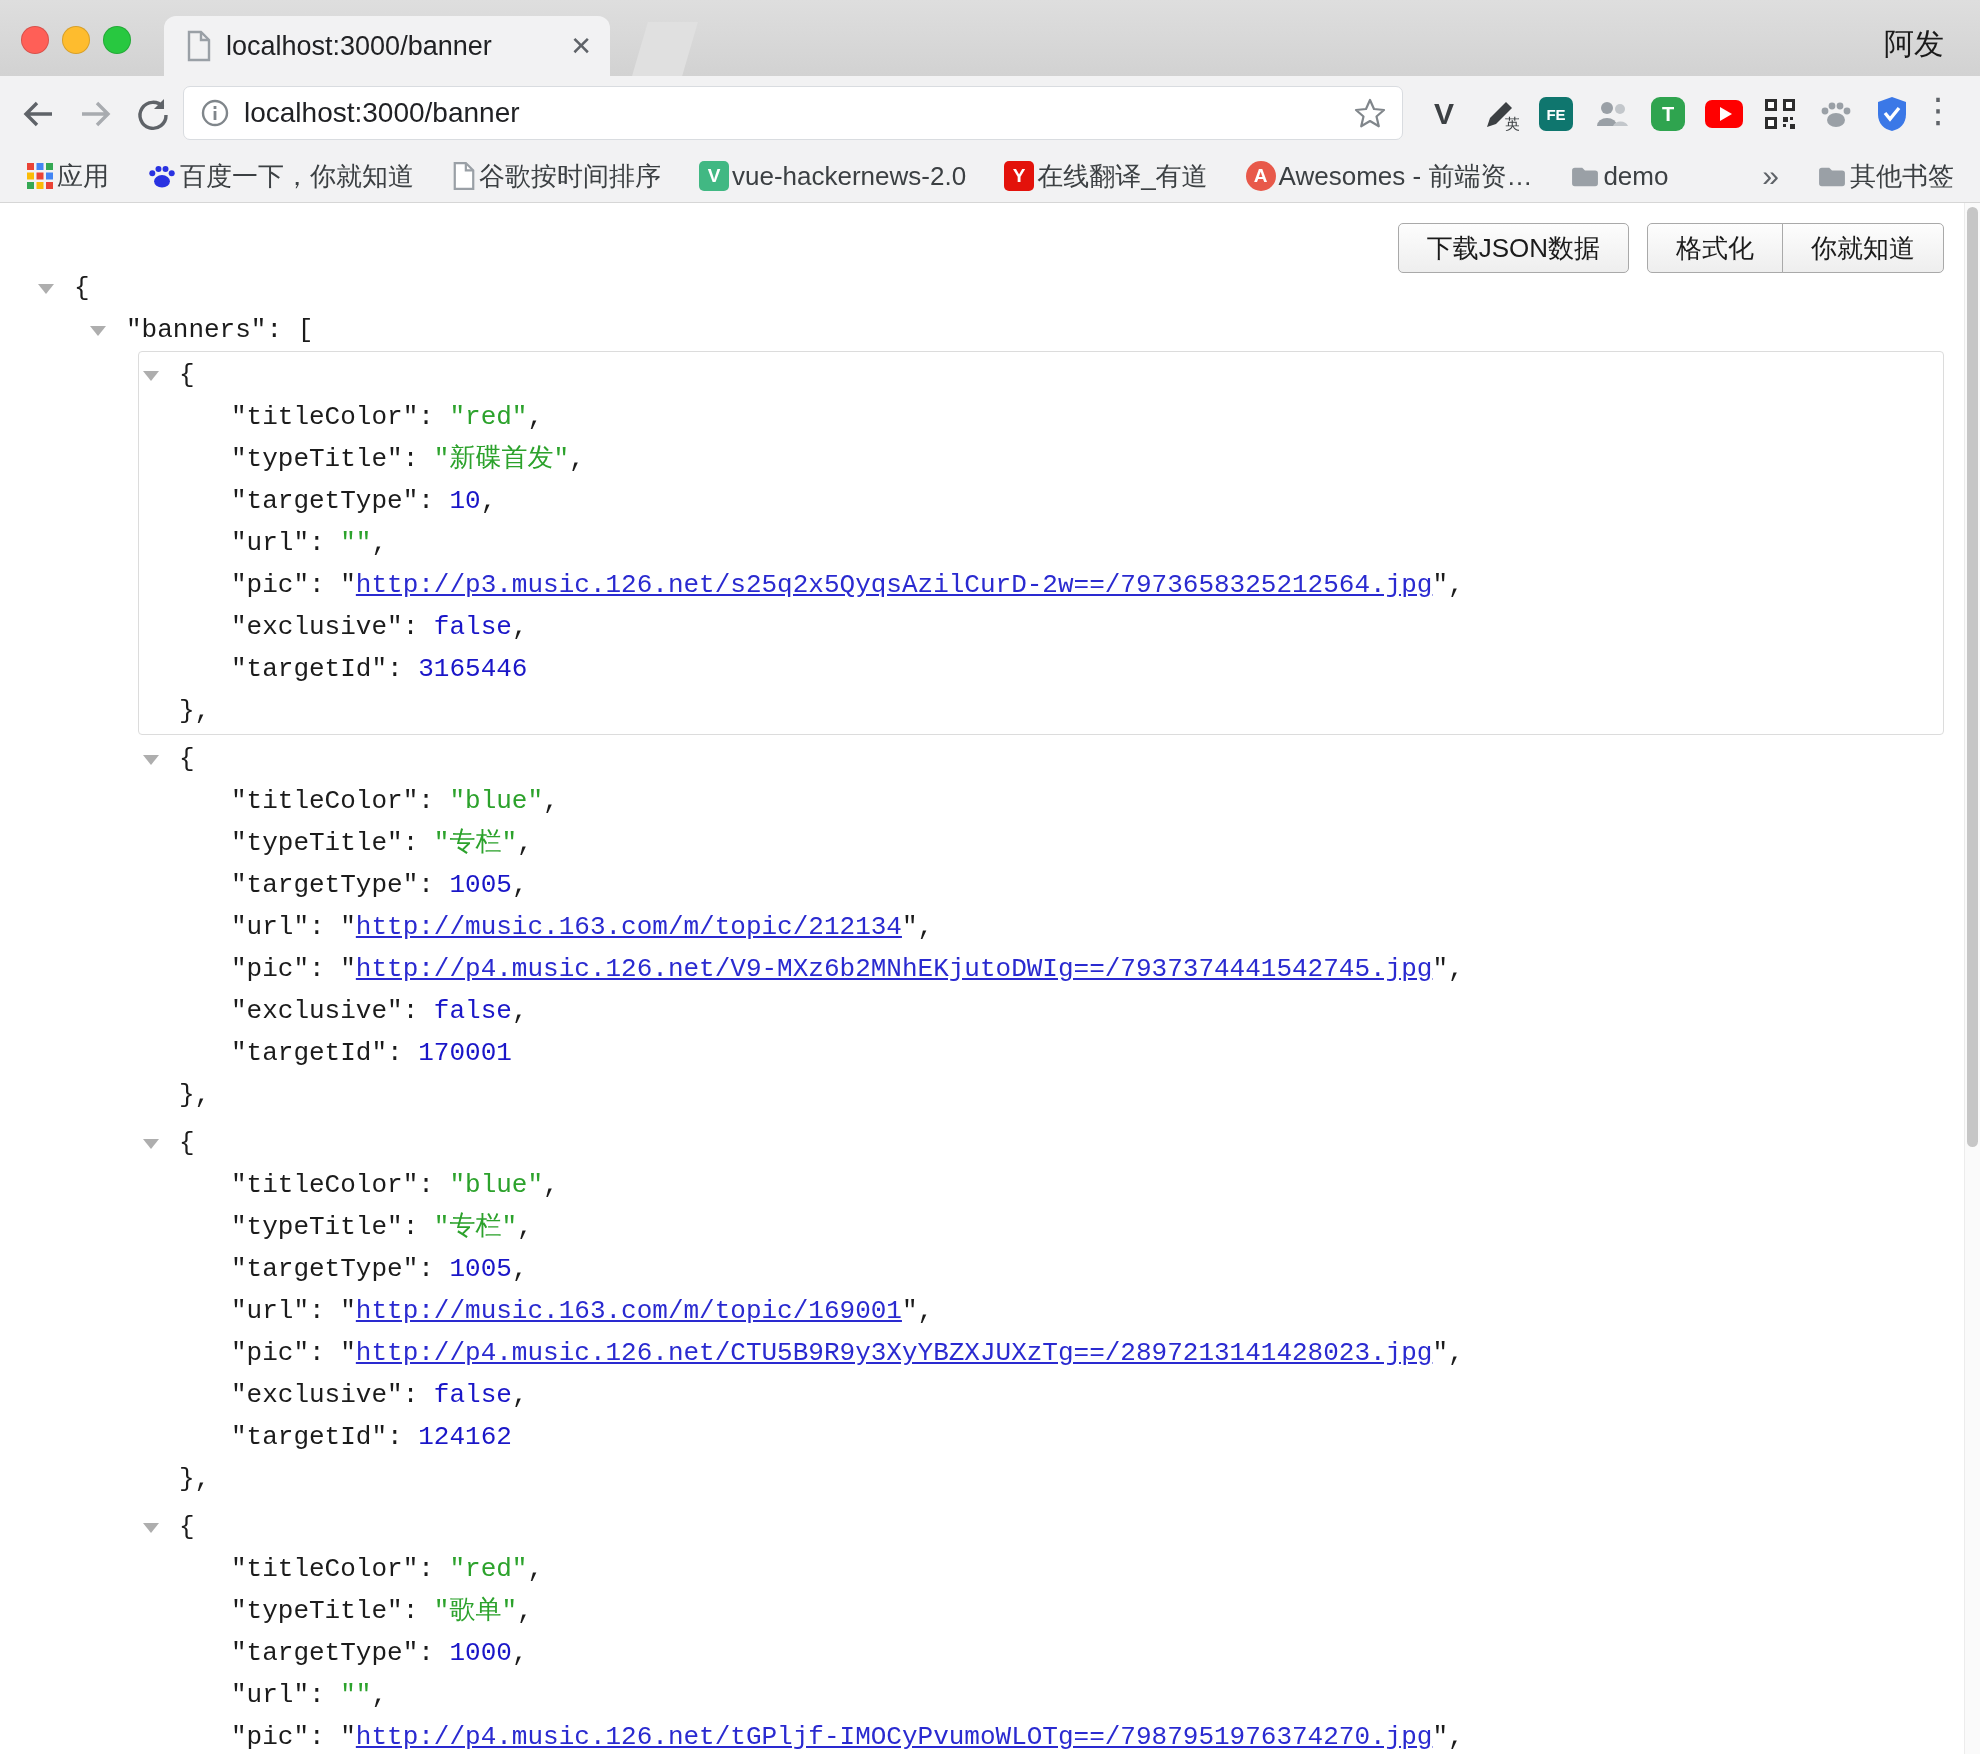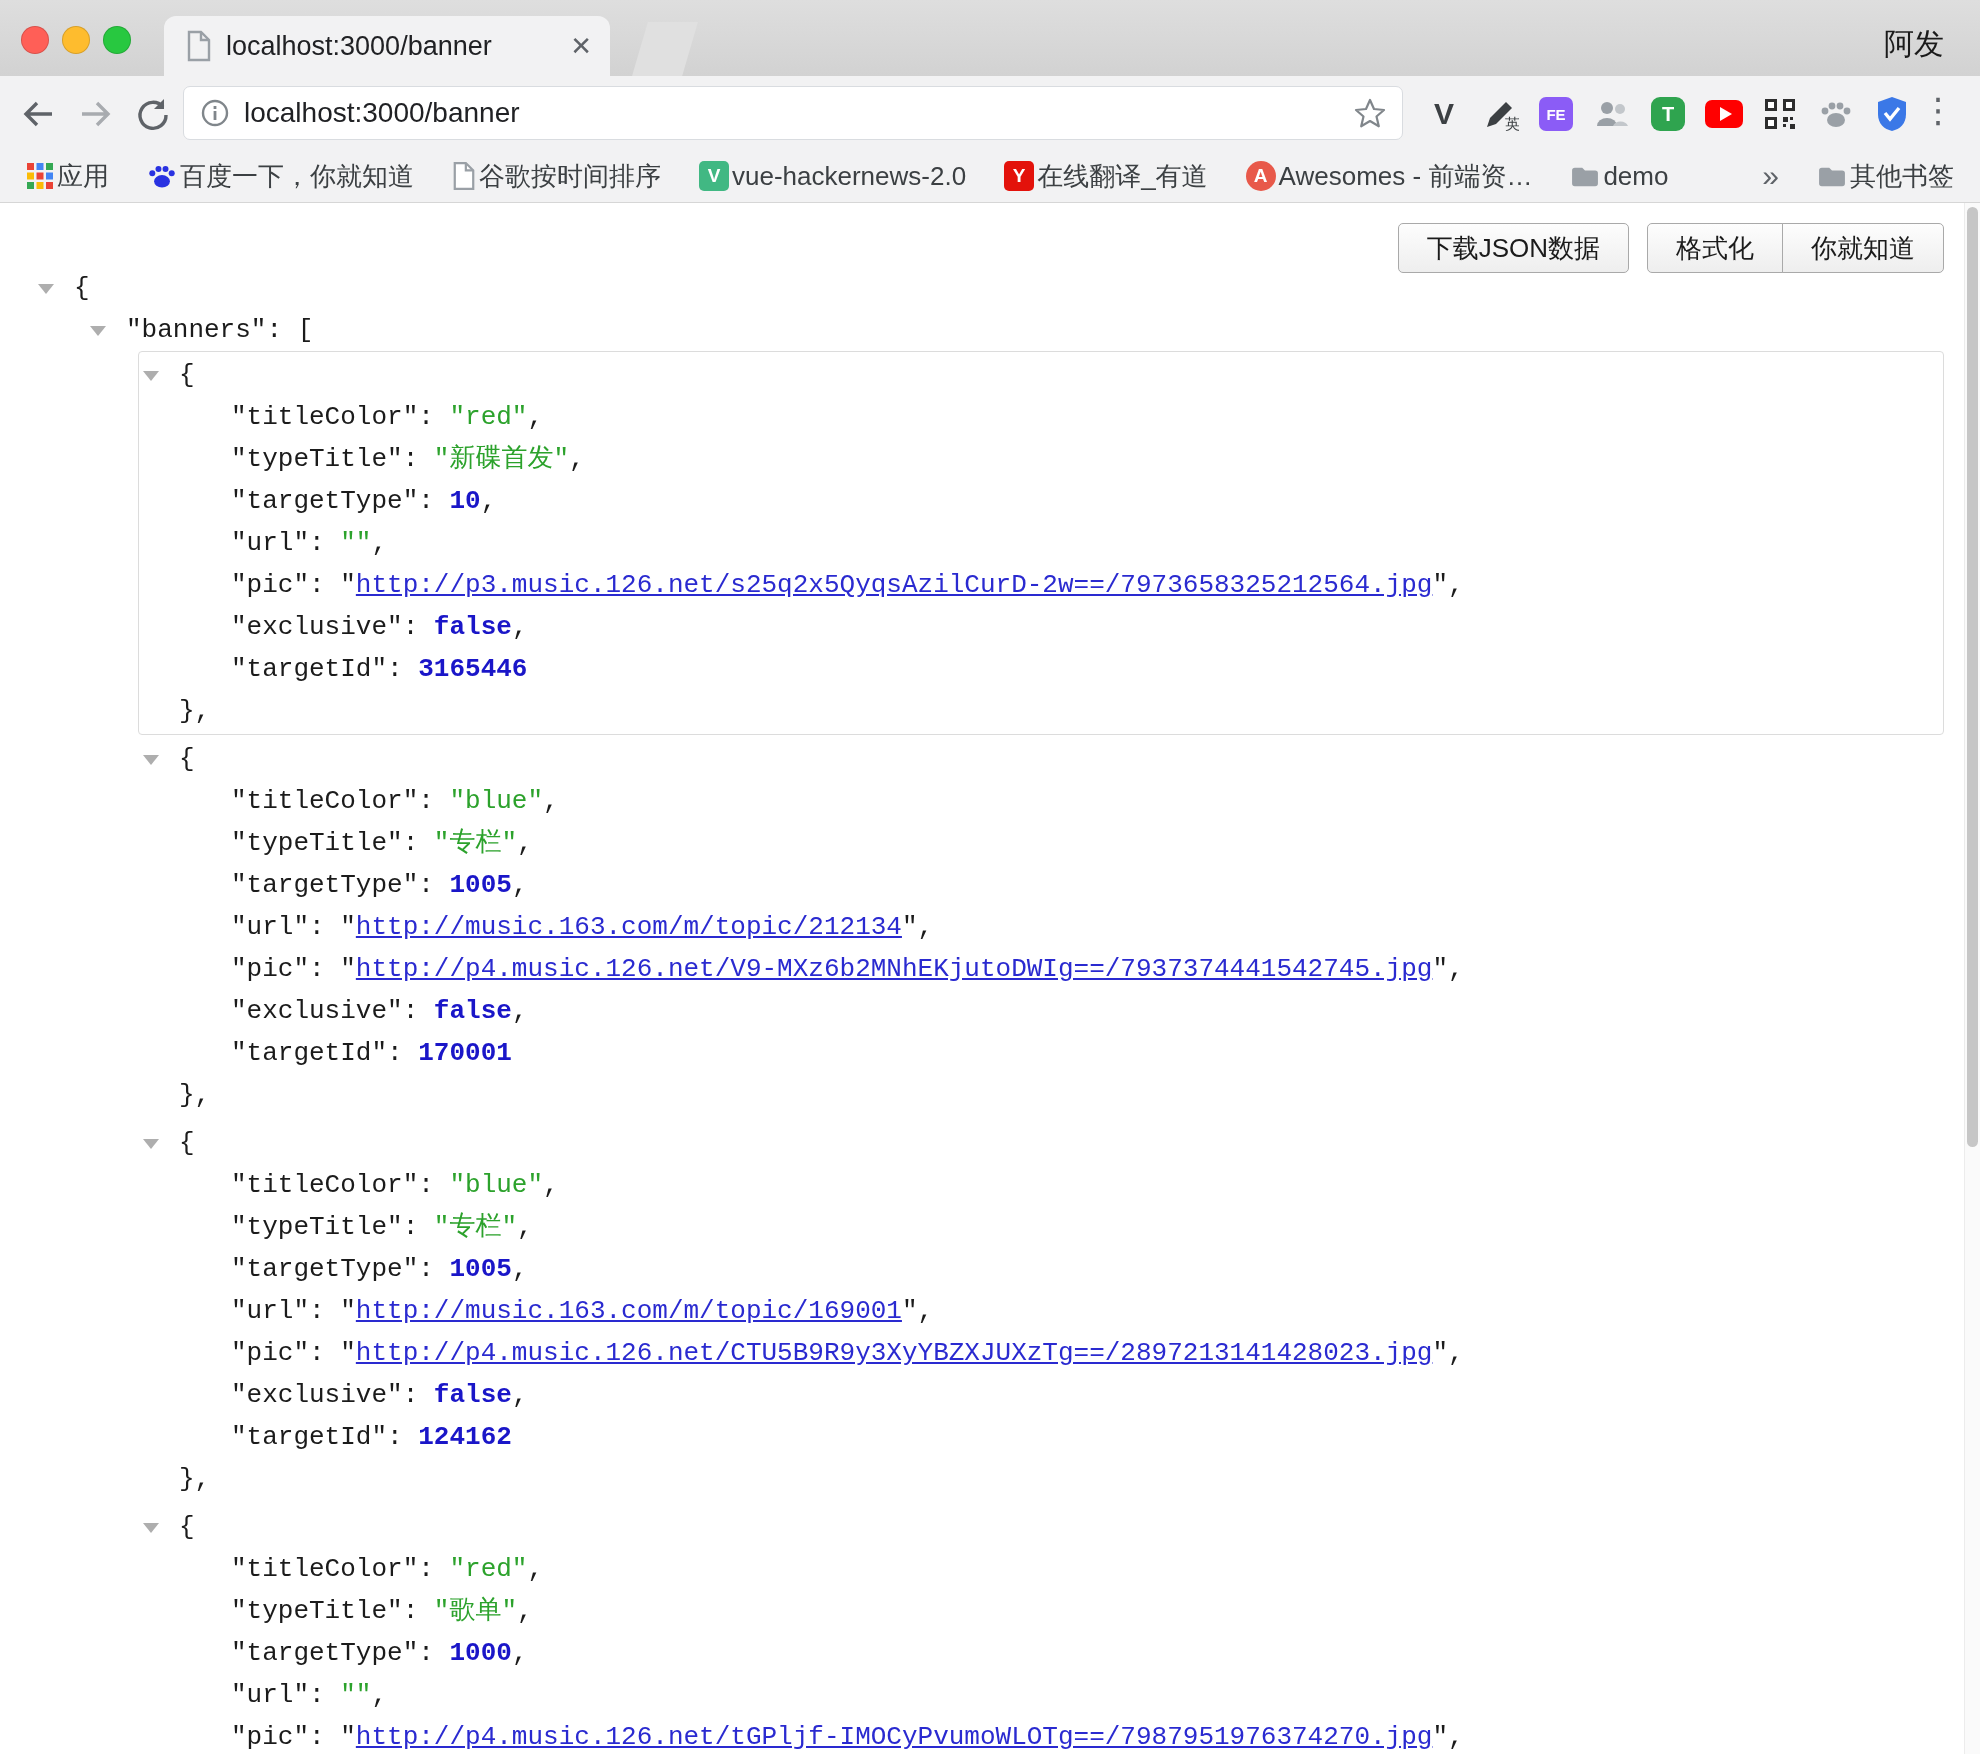--- a/index.html
+++ b/index.html
@@ -48,21 +48,21 @@
     color:#1b1b1b; padding:64px 36px 0 74px; }
   .ln { position:relative; white-space:nowrap; }
   .l0 { margin-left:0; } .l1 { margin-left:52px; }
   .obj { margin-left:64px; border:1px solid transparent; border-radius:4px; padding:2px 0; }
   .obj.hl { border-color:#dcdcdc; }
   .ol2 { margin-left:40px; } .ol3 { margin-left:92px; }
   .tri { position:absolute; left:-36px; top:17px; width:0; height:0;
     border-left:8px solid transparent; border-right:8px solid transparent; border-top:10px solid #aeaeae; }
   .p, .k, .q { color:#1b1b1b; }
   .str { color:var(--json-string,#2ca22c); }
-  .num, .bool { color:var(--json-number,#1a16c8); font-weight:bold; }
+  .num, .bool { color:var(--json-number,#1a16c8); font-weight:normal; }
   .lnk { color:var(--json-link,#2a2ad0); }
 
   .scrollbar { position:absolute; right:0; top:0; width:16px; height:1551px;
     background:#fafafa; border-left:1px solid #ececec; }
   .scroll-thumb { position:absolute; left:2px; right:2px; top:4px; height:940px;
     background:#c6c6c6; border-radius:7px; }
 </style>
 <title>localhost:3000/banner</title></head>
 <body>
 
@@ -116,21 +116,21 @@
   <div class="ext" style="left:1424px">
     <span style="font-size:30px;font-weight:bold;color:#3c4043;">V</span>
   </div>
   <div class="ext" style="left:1480px">
     <svg width="38" height="38" viewBox="0 0 38 38">
       <path d="M6 32 L9 23 L25 7 L31 13 L15 29 z" fill="#3c4043"></path>
       <text x="24" y="34" font-size="15" fill="#3c4043" font-family="Liberation Sans, sans-serif">英</text>
     </svg>
   </div>
   <div class="ext" style="left:1536px">
-    <span class="badge" style="width:34px;height:34px;background:#8b5cf6;font-size:15px;">FE</span>
+    <span class="badge" style="width:34px;height:34px;background:#0f766e;font-size:15px;">FE</span>
   </div>
   <div class="ext" style="left:1592px">
     <svg width="36" height="32" viewBox="0 0 36 32">
       <circle cx="13" cy="10" r="6" fill="#9aa0a6"></circle>
       <path d="M3 28 a10 8 0 0 1 20 0 z" fill="#9aa0a6"></path>
       <circle cx="26" cy="11" r="5" fill="#c3c7cb"></circle>
       <path d="M19 28 a8 7 0 0 1 15 0 z" fill="#c3c7cb"></path>
     </svg>
   </div>
   <div class="ext" style="left:1648px">

